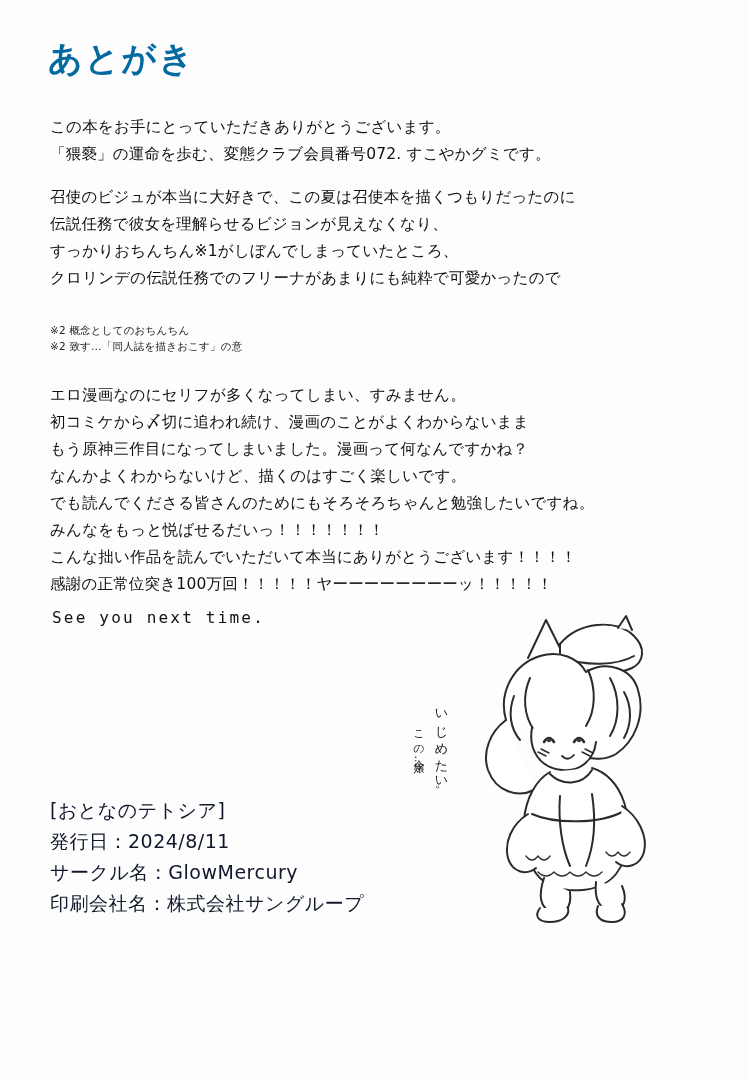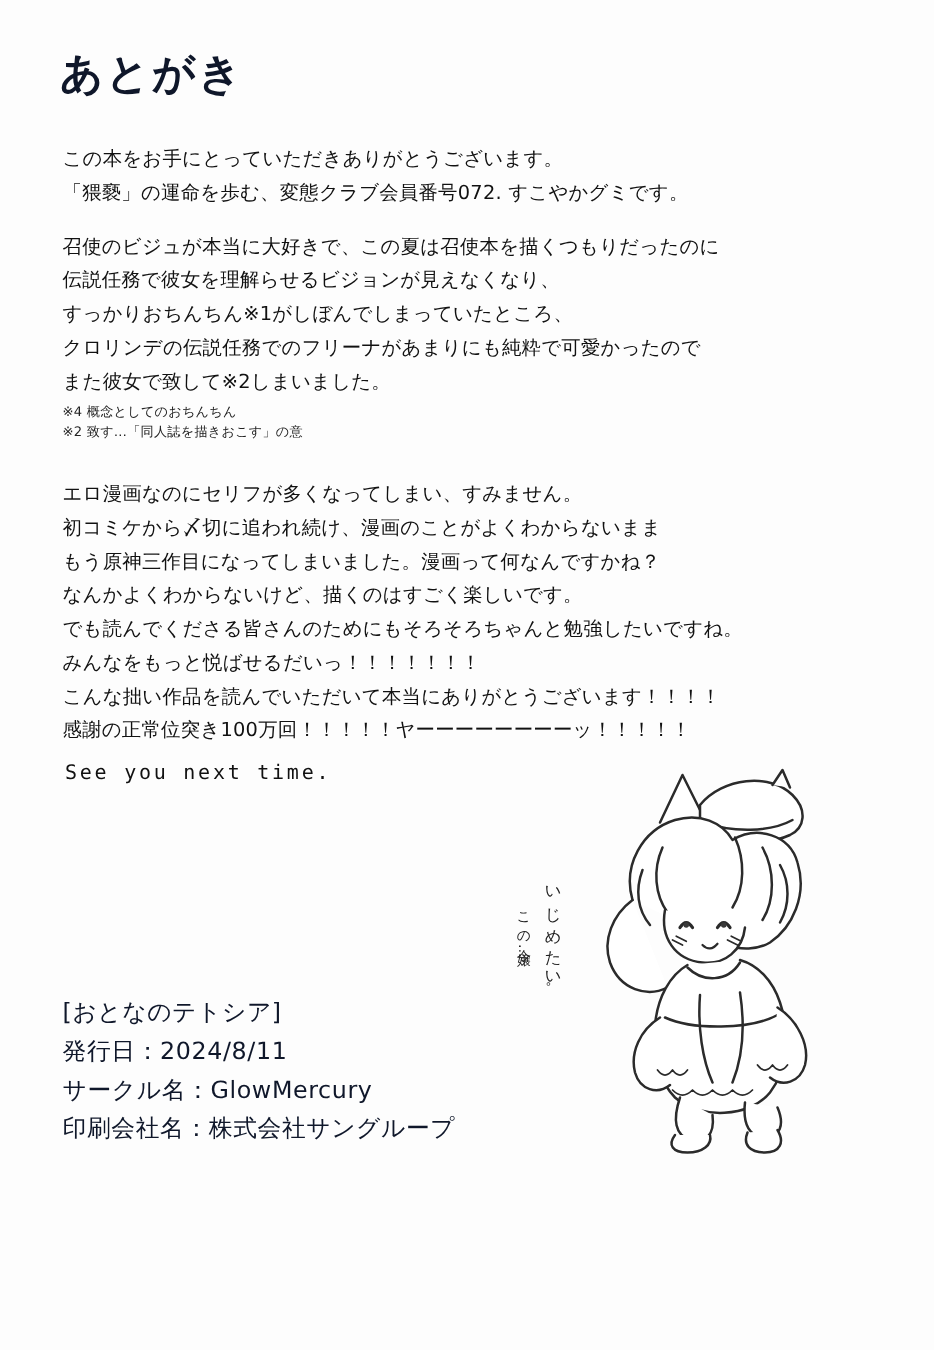--- a/index.html
+++ b/index.html
@@ -20,21 +20,21 @@
     inset: 0;
     background: #fdfdfd;
   }
   .title {
     position: absolute;
     left: 48px;
     top: 36px;
     font-size: 34px;
     font-weight: 700;
     letter-spacing: 2px;
-    color: #0f172a;
+    color: #0369a1;
     font-family: Liberation Sans, sans-serif;
   }
   .body-block {
     position: absolute;
     left: 50px;
     width: 660px;
   }
   .para {
     font-size: 15.5px;
     line-height: 27px;
@@ -101,25 +101,24 @@
   <div class="body-block para" style="top:114px;">
     <span class="line">この本をお手にとっていただきありがとうございます。</span>
     <span class="line">「猥褻」の運命を歩む、変態クラブ会員番号072. すこやかグミです。</span>
   </div>
 
   <div class="body-block para" style="top:184px;">
     <span class="line">召使のビジュが本当に大好きで、この夏は召使本を描くつもりだったのに</span>
     <span class="line">伝説任務で彼女を理解らせるビジョンが見えなくなり、</span>
     <span class="line">すっかりおちんちん※1がしぼんでしまっていたところ、</span>
     <span class="line">クロリンデの伝説任務でのフリーナがあまりにも純粋で可愛かったので</span>
-    <span class="line">また彼女で致して※2しまいました。</span>
   </div>
 
   <div class="body-block footnotes" style="top:322px;">
-    <span class="line">※4 概念としてのおちんちん</span>
+    <span class="line">※2 概念としてのおちんちん</span>
     <span class="line">※2 致す…「同人誌を描きおこす」の意</span>
   </div>
 
   <div class="body-block para" style="top:382px;">
     <span class="line">エロ漫画なのにセリフが多くなってしまい、すみません。</span>
     <span class="line">初コミケから〆切に追われ続け、漫画のことがよくわからないまま</span>
     <span class="line">もう原神三作目になってしまいました。漫画って何なんですかね？</span>
     <span class="line">なんかよくわからないけど、描くのはすごく楽しいです。</span>
     <span class="line">でも読んでくださる皆さんのためにもそろそろちゃんと勉強したいですね。</span>
     <span class="line">みんなをもっと悦ばせるだいっ！！！！！！！</span>

